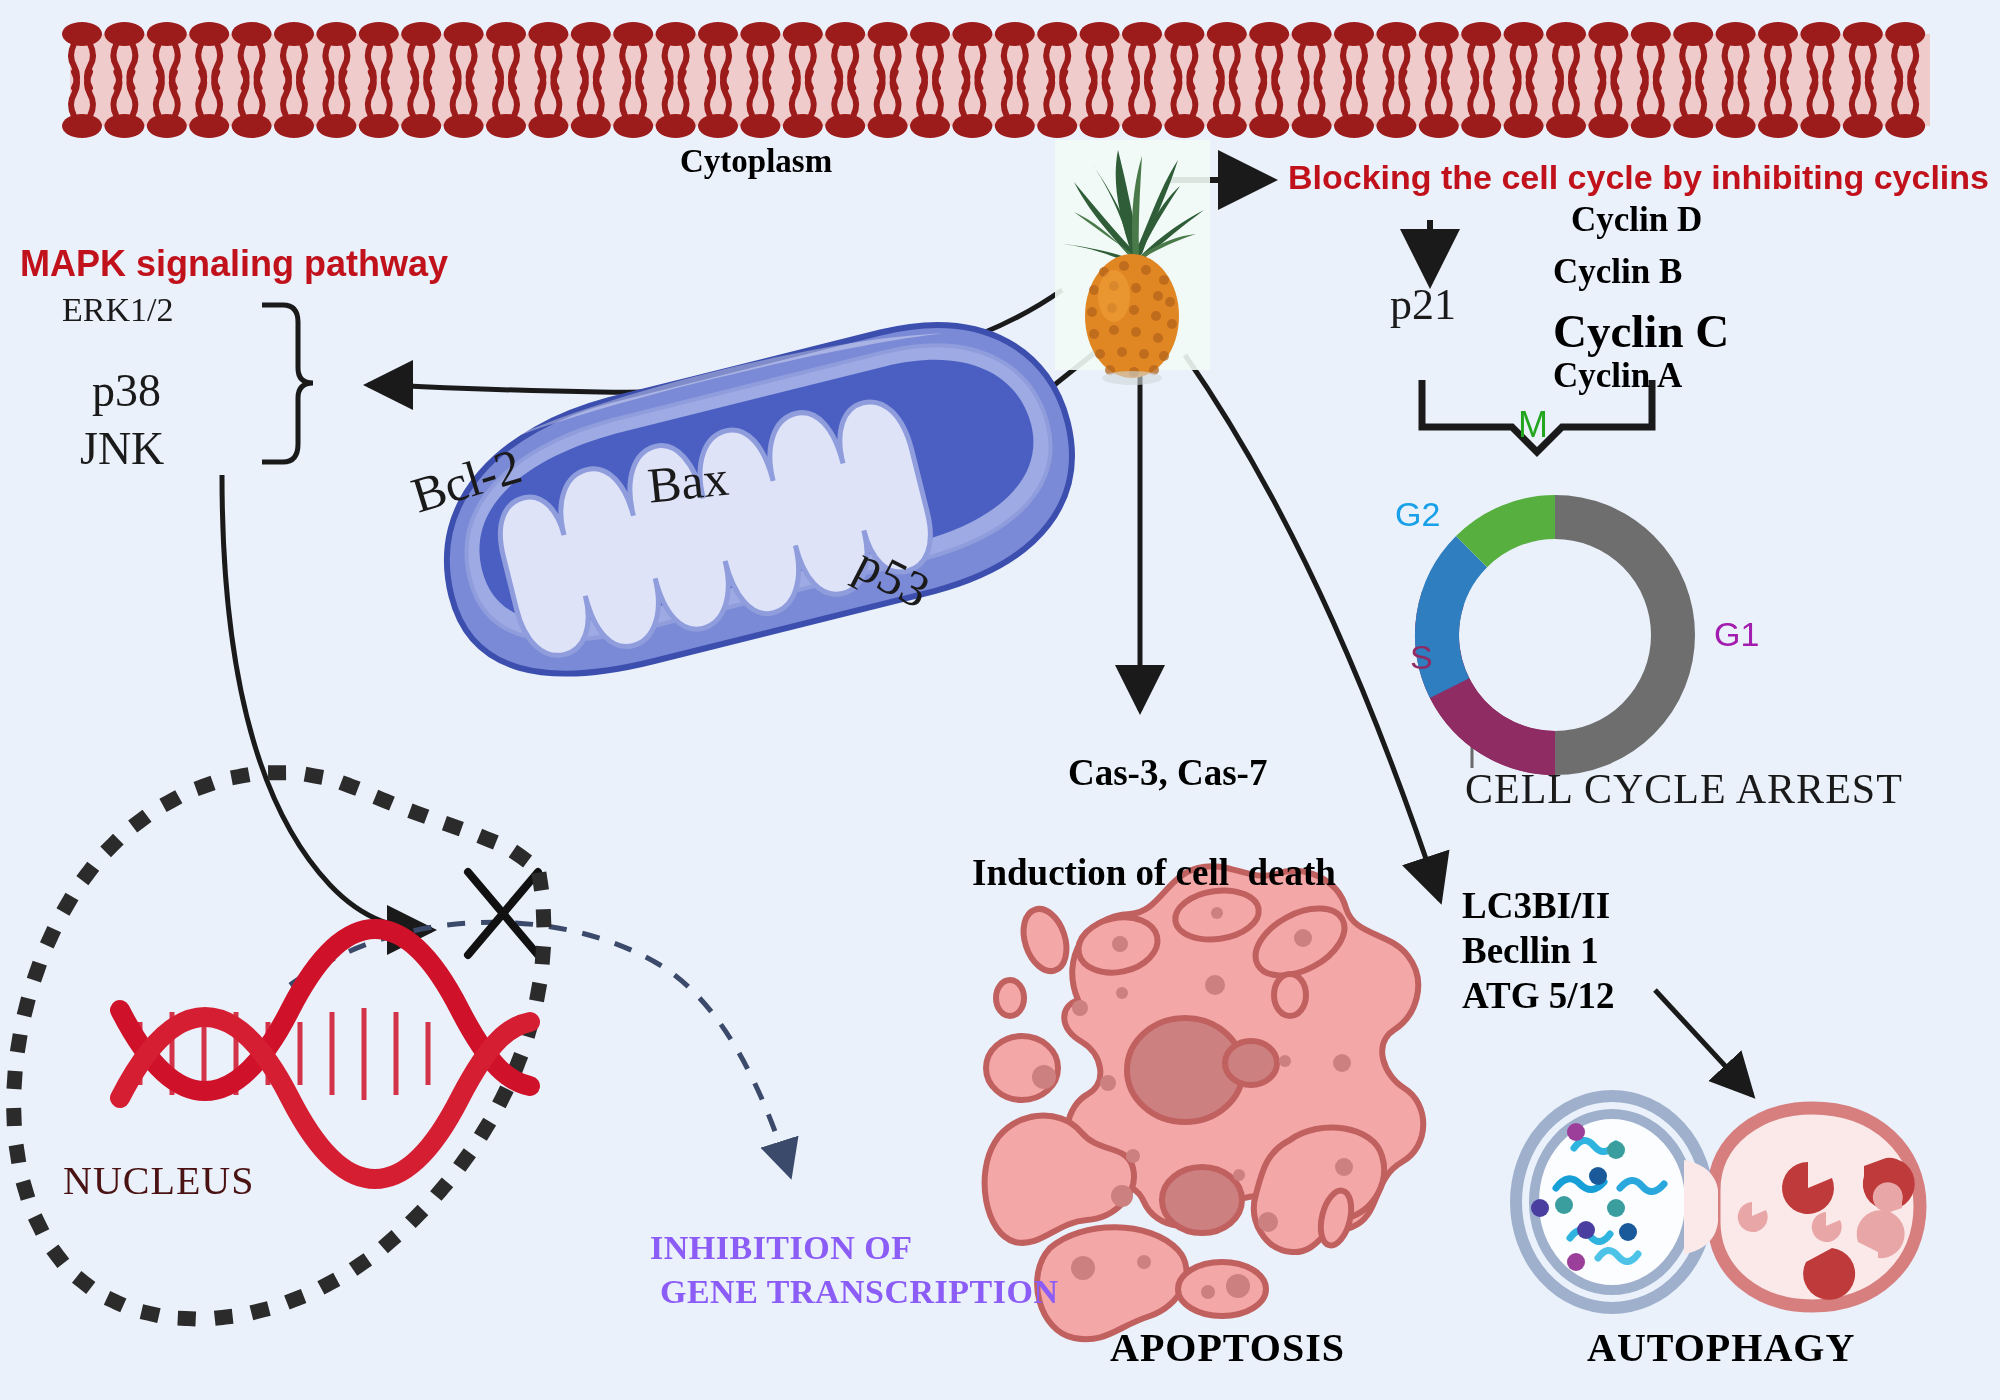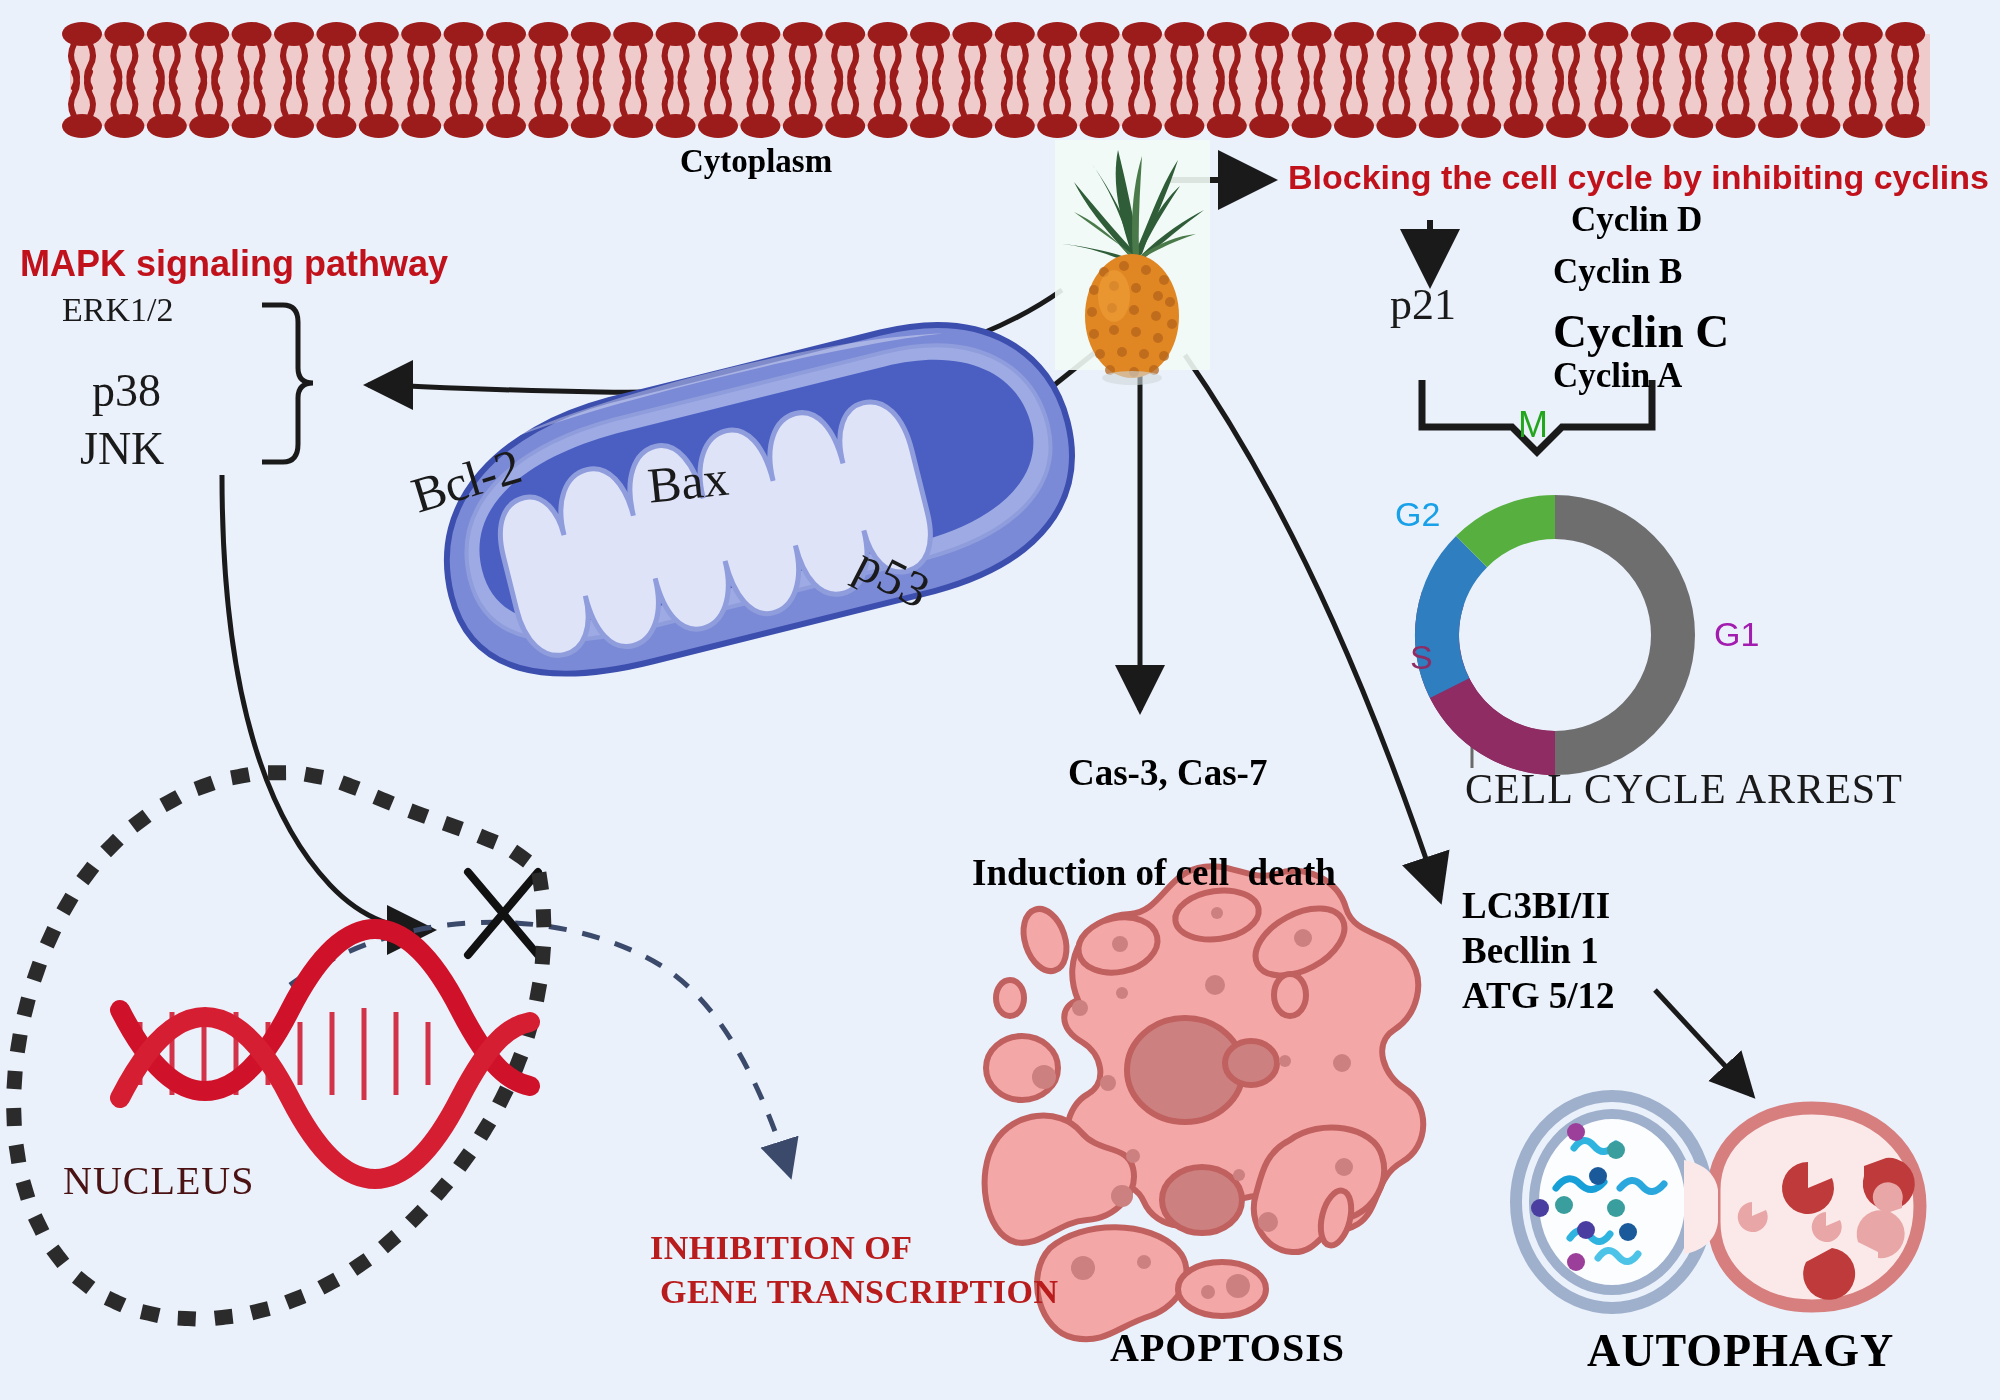--- a/index.html
+++ b/index.html
@@ -9,21 +9,21 @@
     font-family:"Liberation Sans", sans-serif;
     overflow:hidden;
     position:relative;
   }
   #stage{position:absolute;left:0;top:0;width:2000px;height:1400px;}
   svg.layer{position:absolute;left:0;top:0;width:2000px;height:1400px;overflow:visible;}
   .lbl{position:absolute;white-space:pre;line-height:1.15;}
   .red-bold{color:#c1121c;font-weight:bold;font-family:"Liberation Sans",sans-serif;}
   .blk-bold{color:#000000;font-weight:bold;font-family:Liberation Serif, serif;}
   .serif{font-family:"Liberation Serif",serif;color:#1a1a1a;}
-  .serif-red{font-family:"Liberation Serif",serif;color:#b91c1c;font-weight:bold;}
+  .serif-red{font-family:"Liberation Serif",serif;color:#8b5cf6;font-weight:bold;}
   .serif-maroon{font-family:"Liberation Serif",serif;color:#4a1212;}
 </style>
 </head>
 <body>
 
 <div id="stage">
 
   <svg class="layer" viewBox="0 0 2000 1400">
     <defs>
       <g id="lipid-unit">
@@ -406,21 +406,21 @@
   <div class="lbl serif" style="left:645px;top:458px;font-size:50px;transform:rotate(-6deg);transform-origin:left top;">Bax</div>
   <div class="lbl serif" style="left:872px;top:535px;font-size:50px;transform:rotate(27deg);transform-origin:left top;">p53</div>
 
   <div class="lbl blk-bold" style="left:1068px;top:752px;font-size:37px;">Cas-3, Cas-7</div>
   <div class="lbl blk-bold" style="left:972px;top:852px;font-size:37px;">Induction of cell  death</div>
   <div class="lbl blk-bold" style="left:1110px;top:1325px;font-size:40px;letter-spacing:1px;">APOPTOSIS</div>
 
   <div class="lbl blk-bold" style="left:1462px;top:885px;font-size:37px;">LC3BI/II</div>
   <div class="lbl blk-bold" style="left:1462px;top:930px;font-size:37px;">Becllin 1</div>
   <div class="lbl blk-bold" style="left:1462px;top:975px;font-size:37px;">ATG 5/12</div>
-  <div class="lbl blk-bold" style="left:1587px;top:1325px;font-size:46px;letter-spacing:1px;">AUTOPHAGY</div>
+  <div class="lbl blk-bold" style="left:1587px;top:1325px;font-size:40px;letter-spacing:1px;">AUTOPHAGY</div>
 
   <div class="lbl serif-maroon" style="left:63px;top:1158px;font-size:40px;letter-spacing:1px;">NUCLEUS</div>
 
   <div class="lbl serif-red" style="left:650px;top:1228px;font-size:34px;letter-spacing:0.5px;">INHIBITION OF</div>
   <div class="lbl serif-red" style="left:660px;top:1272px;font-size:34px;letter-spacing:0.5px;text-align:right;">GENE TRANSCRIPTION</div>
 
 
 </div>
 
 </body></html>

